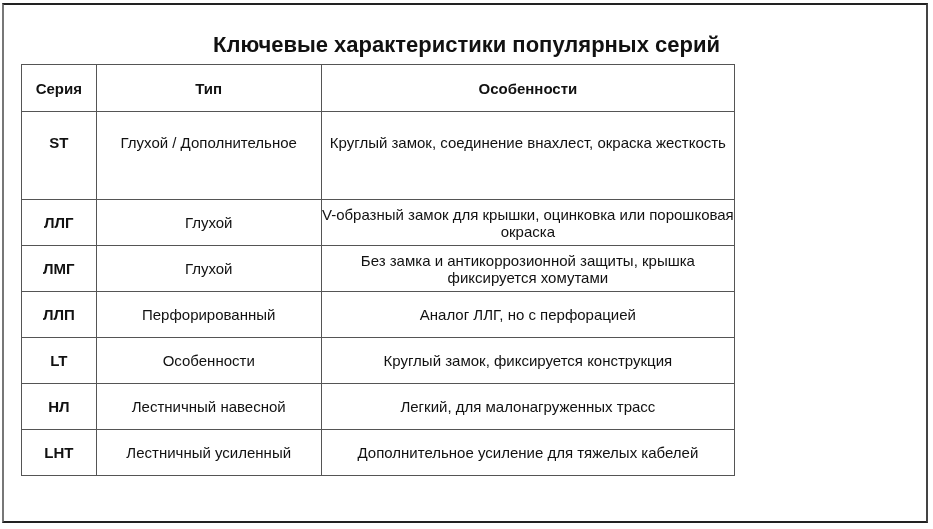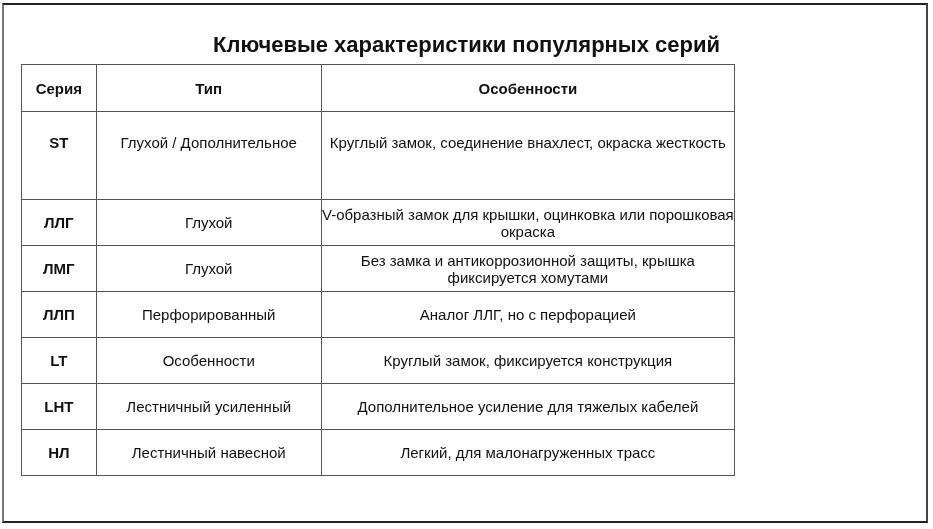--- a/index.html
+++ b/index.html
@@ -53,23 +53,23 @@
       <td class="series">ЛЛП</td>
       <td>Перфорированный</td>
       <td>Аналог ЛЛГ, но с перфорацией</td>
     </tr>
     <tr>
       <td class="series">LT</td>
       <td>Особенности</td>
       <td>Круглый замок, фиксируется конструкция</td>
     </tr>
     <tr>
+      <td class="series">НЛ</td>
+      <td>Лестничный навесной</td>
+      <td>Легкий, для малонагруженных трасс</td>
+    </tr>
+    <tr>
       <td class="series">LHT</td>
       <td>Лестничный усиленный</td>
       <td>Дополнительное усиление для тяжелых кабелей</td>
-    </tr>
-    <tr>
-      <td class="series">НЛ</td>
-      <td>Лестничный навесной</td>
-      <td>Легкий, для малонагруженных трасс</td>
     </tr>
   </tbody>
 </table>
 
 </body></html>

